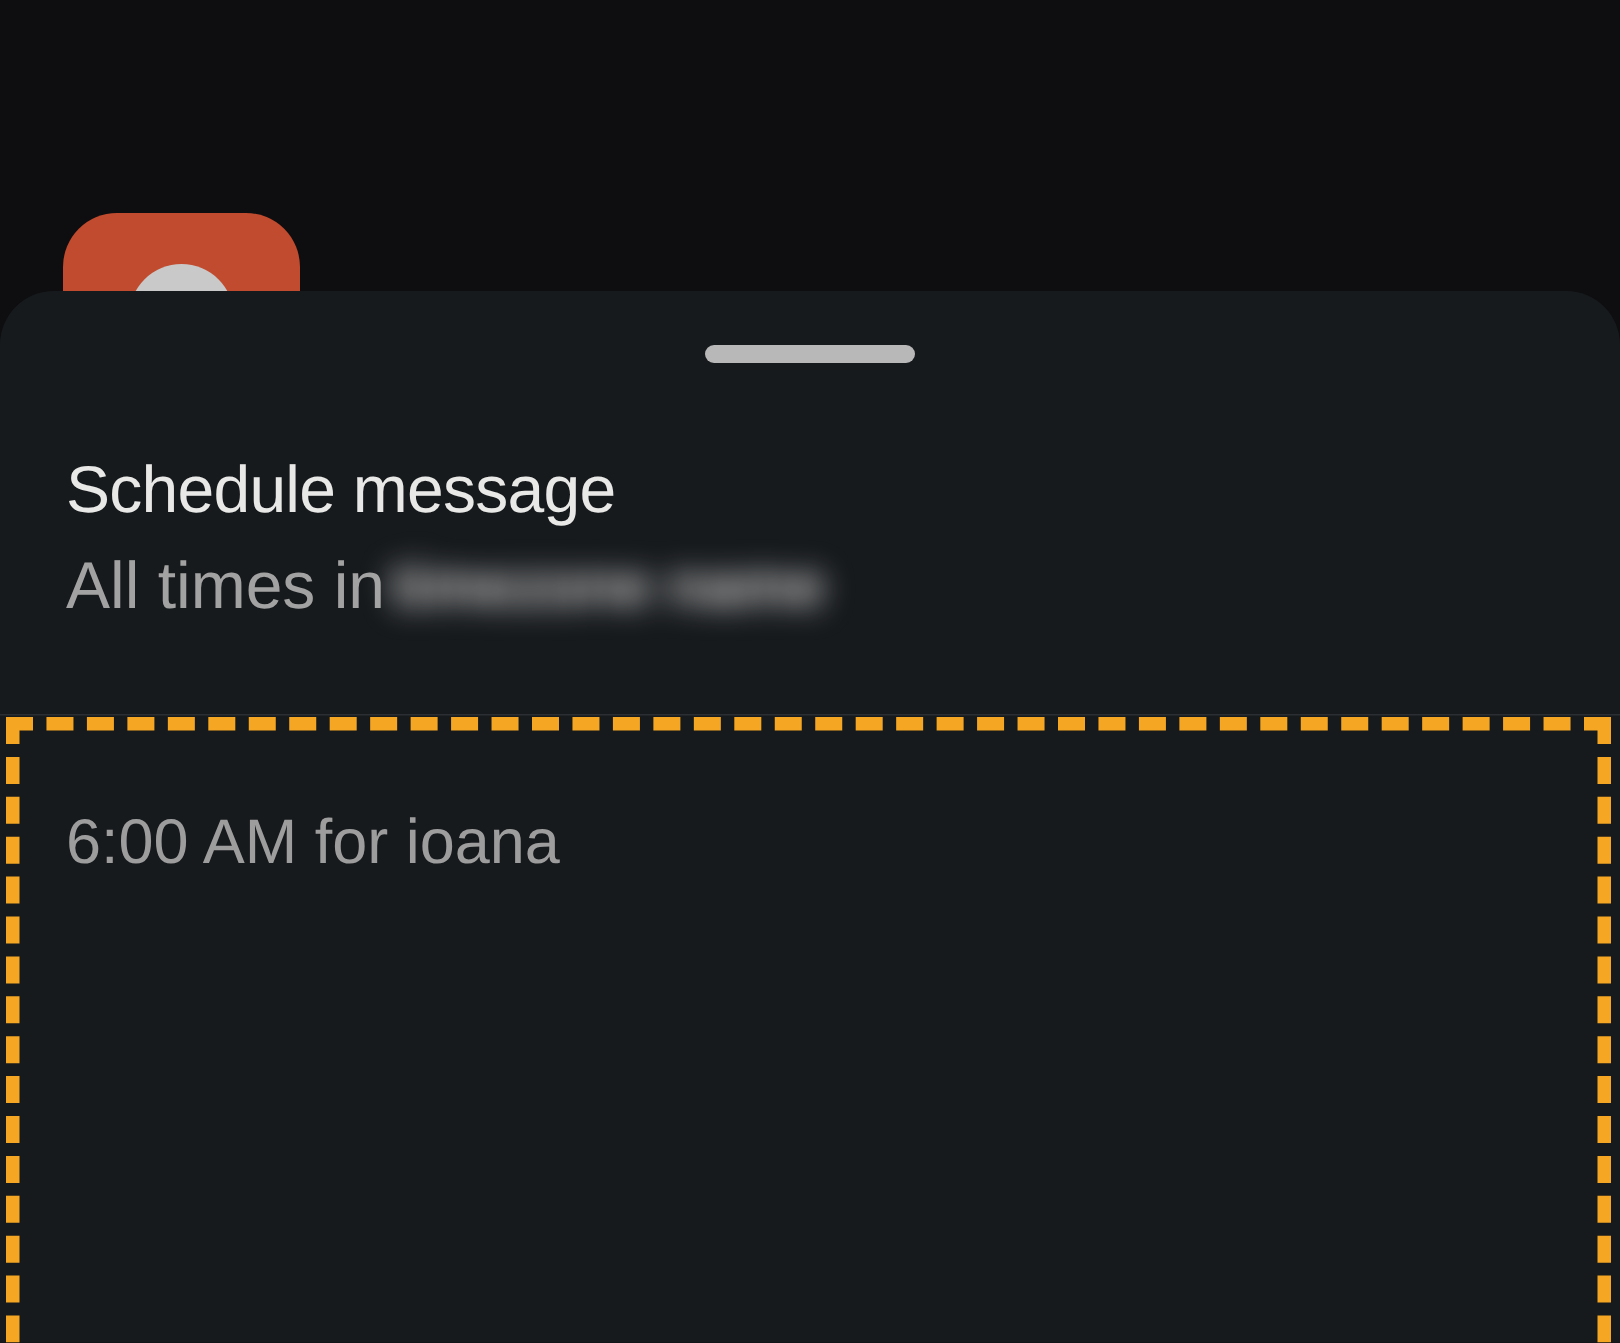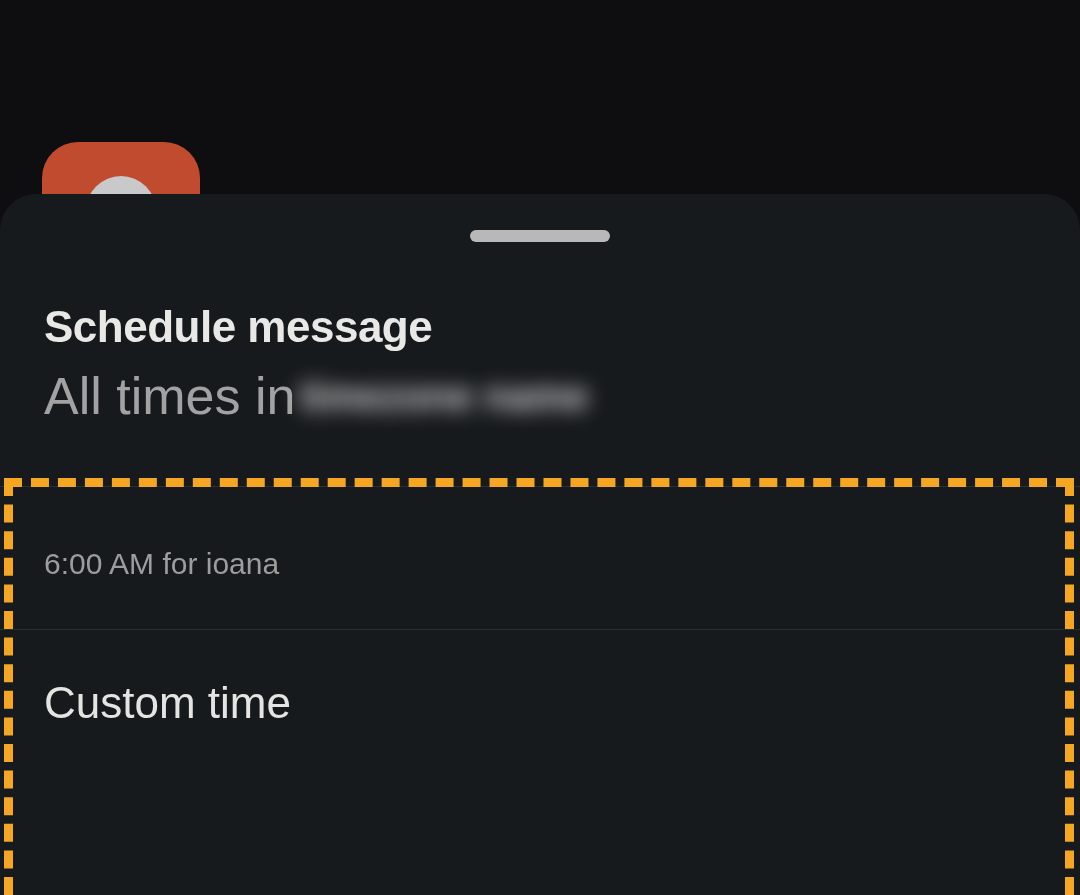--- a/index.html
+++ b/index.html
@@ -46,32 +46,32 @@
       background: #b8b8b8;
       border-radius: 6px;
       margin: 36px auto 0;
     }
     .sheet-header {
       padding: 60px 44px 30px;
     }
     .sheet-title {
       color: #e8e8e6;
       font-size: 44px;
-      font-weight: 700;
+      font-weight: 400;
       letter-spacing: -0.5px;
     }
     .sheet-subtitle-row {
       margin-top: 14px;
       display: flex;
       align-items: center;
       gap: 4px;
     }
     .sheet-subtitle {
       color: #a2a2a2;
-      font-size: 52px;
+      font-size: 44px;
       font-weight: 400;
     }
     .blur-chunk {
       color: #d0d0d0;
       font-size: 40px;
       font-weight: 700;
       filter: blur(10px);
       white-space: nowrap;
     }
     .options {
@@ -84,21 +84,21 @@
     .option:last-child {
       border-bottom: none;
     }
     .option-title {
       color: #e4e4e2;
       font-size: 44px;
       font-weight: 400;
     }
     .option-sub {
       color: #9d9d9d;
-      font-size: 30px;
+      font-size: 42px;
       font-weight: 400;
       margin-top: 12px;
     }
     .highlight-box {
       position: absolute;
       left: 4px;
       right: 6px;
       top: 478px;
       bottom: 0;
       border: 9px dashed #f5a623;
@@ -121,19 +121,16 @@
     <div class="sheet-subtitle-row">
       <span class="sheet-subtitle">All times in</span>
       <span class="blur-chunk">timezone name</span>
     </div>
   </div>
 
   <div class="options">
     <div class="option">
       <div class="option-sub">6:00 AM for ioana</div>
     </div>
-    <div class="option">
-      <div class="option-title">Custom time</div>
-    </div>
   </div>
 </div>
 
 <div class="highlight-box"></div>
 
 </body></html>

